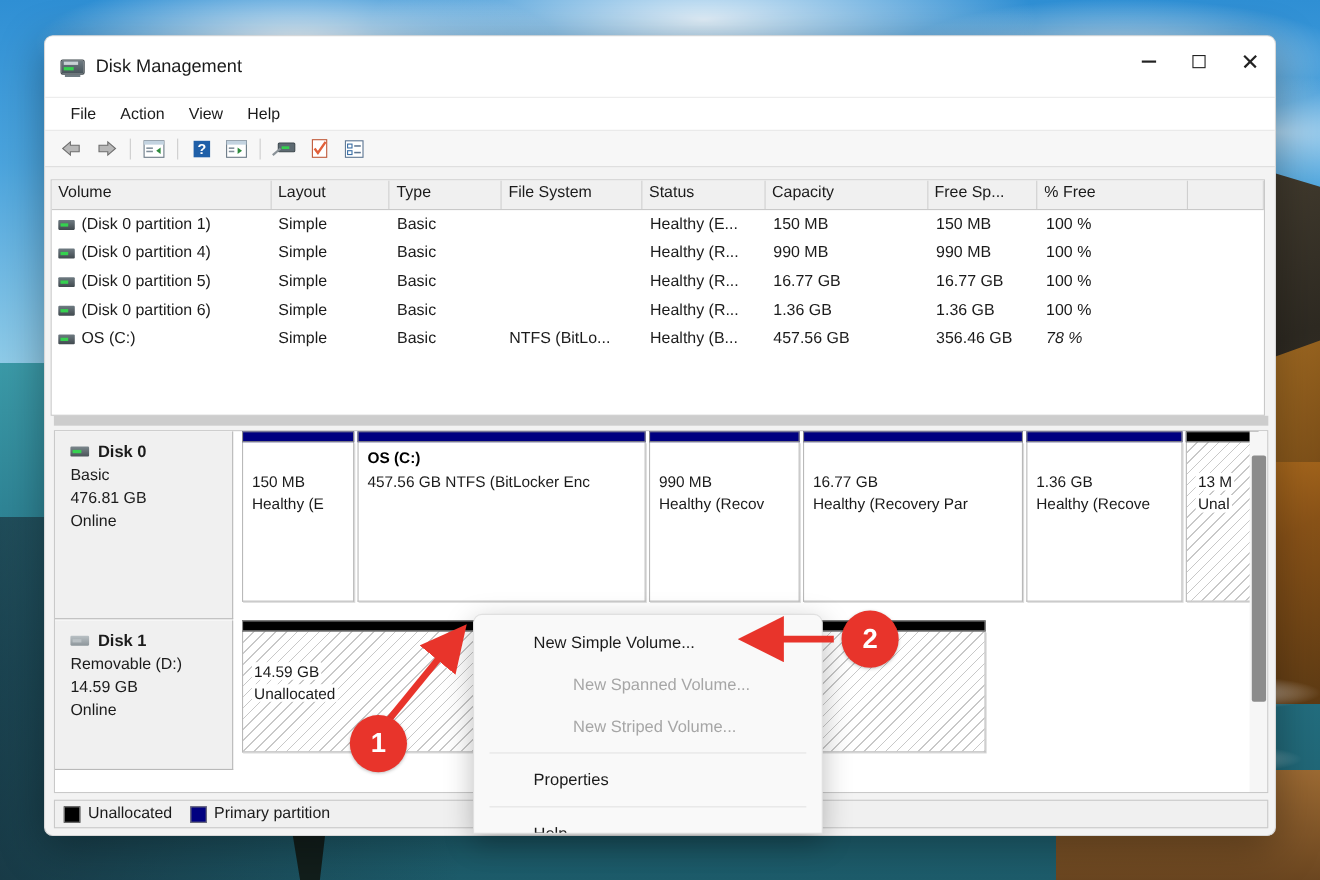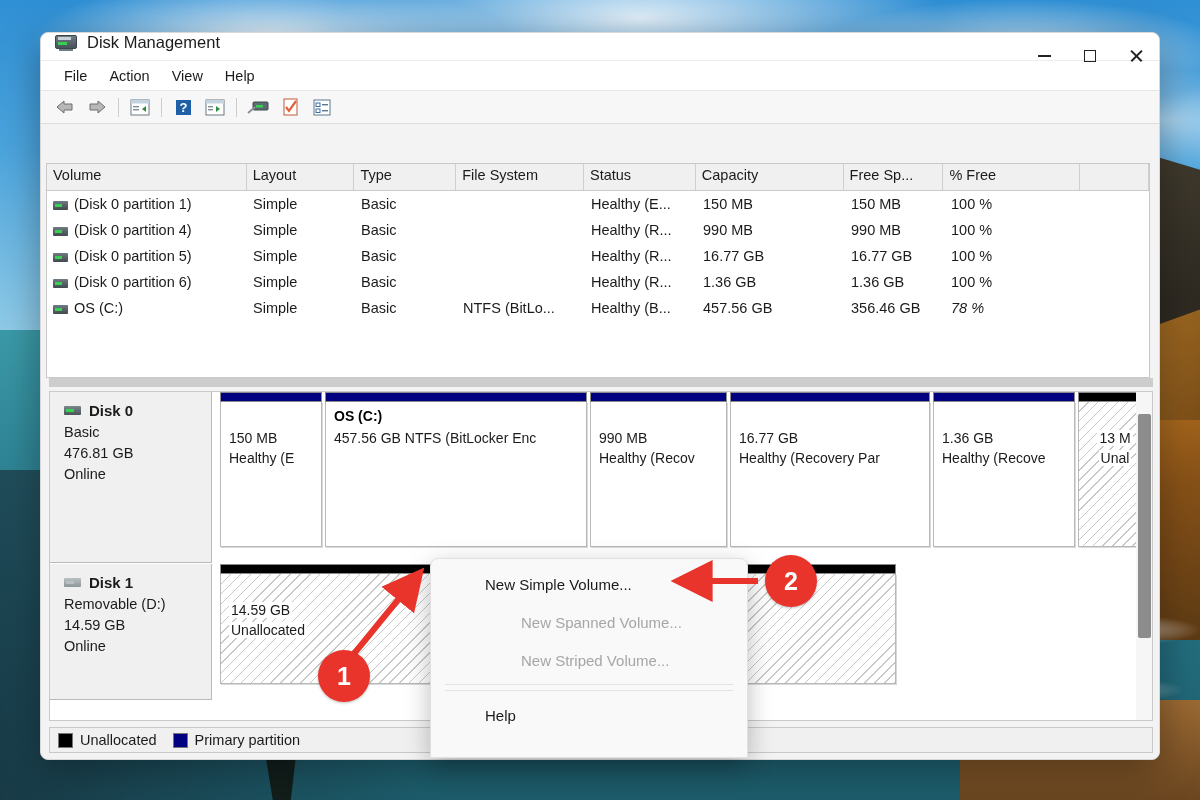--- a/index.html
+++ b/index.html
@@ -54,21 +54,21 @@
   #window {
     position:absolute; left:40px; top:32px; width:1120px; height:728px;
     background:#f3f3f3;
     border-radius:8px;
     box-shadow:0 10px 40px rgba(0,0,0,.35);
     overflow:hidden;
     border:1px solid #d8d8d8;
   }
   
   #titlebar {
-    height:28px; background:#ffffff; display:flex; align-items:flex-start;
+    height:56px; background:#ffffff; display:flex; align-items:center;
     border-bottom:1px solid #ececec; position:relative;
   }
   .title-icon { margin-left:14px; width:22px; height:18px; position:relative; }
   .title-icon .drv-body{ position:absolute; left:0; top:2px; width:22px; height:14px;
     background:linear-gradient(#6f7b82,#47535a); border:1px solid #3b4449; border-radius:2px;}
   .title-icon .drv-led{ position:absolute; left:3px; top:9px; width:9px; height:3px; background:#35d14f; }
   .title-icon .drv-slot{ position:absolute; left:3px; top:4px; width:13px; height:3px; background:#c9d2d6; }
   .title-icon .drv-foot{ position:absolute; left:4px; top:16px; width:14px; height:2px; background:#707c83; }
   #title-text { margin-left:10px; font-size:16.5px; color:#1b1b1b; }
   .win-btns { position:absolute; right:0; top:0; height:46px; display:flex; }
@@ -397,21 +397,21 @@
         </div>
 
         <div class="part" style="left:721px; width:142px; height:145px;">
           <div class="cap"></div>
           <div class="ptxt">
             <div>1.36 GB</div>
             <div>Healthy (Recove</div>
           </div>
         </div>
 
-        <div class="part unalloc hatched" style="left:866px; width:66px; height:145px;text-align:center;">
+        <div class="part unalloc hatched" style="left:866px; width:66px; height:145px;">
           <div class="cap"></div>
           <div class="ptxt">
             <div><span>13 M</span></div>
             <div><span>Unal</span></div>
           </div>
         </div>
       </div>
     </div>
 
     <div class="disk-row" style="top:172px;">
@@ -450,20 +450,21 @@
       <span>Primary partition</span>
     </div>
   </div>
 </div>
 
 <div id="ctxmenu">
   <div class="ctx-item">New Simple Volume...</div>
   <div class="ctx-item disabled">New Spanned Volume...</div>
   <div class="ctx-item disabled">New Striped Volume...</div>
   <div class="ctx-sep"></div>
+  <div class="ctx-item">Properties</div>
   <div class="ctx-sep"></div>
   <div class="ctx-item">Help</div>
 </div>
 
 <svg id="anno-svg">
   <defs>
     <marker id="ah" markerWidth="7" markerHeight="7" refX="5.6" refY="3.5" orient="auto">
       <path d="M0,0 L7,3.5 L0,7 Z" fill="#e8342b"></path>
     </marker>
   </defs>

